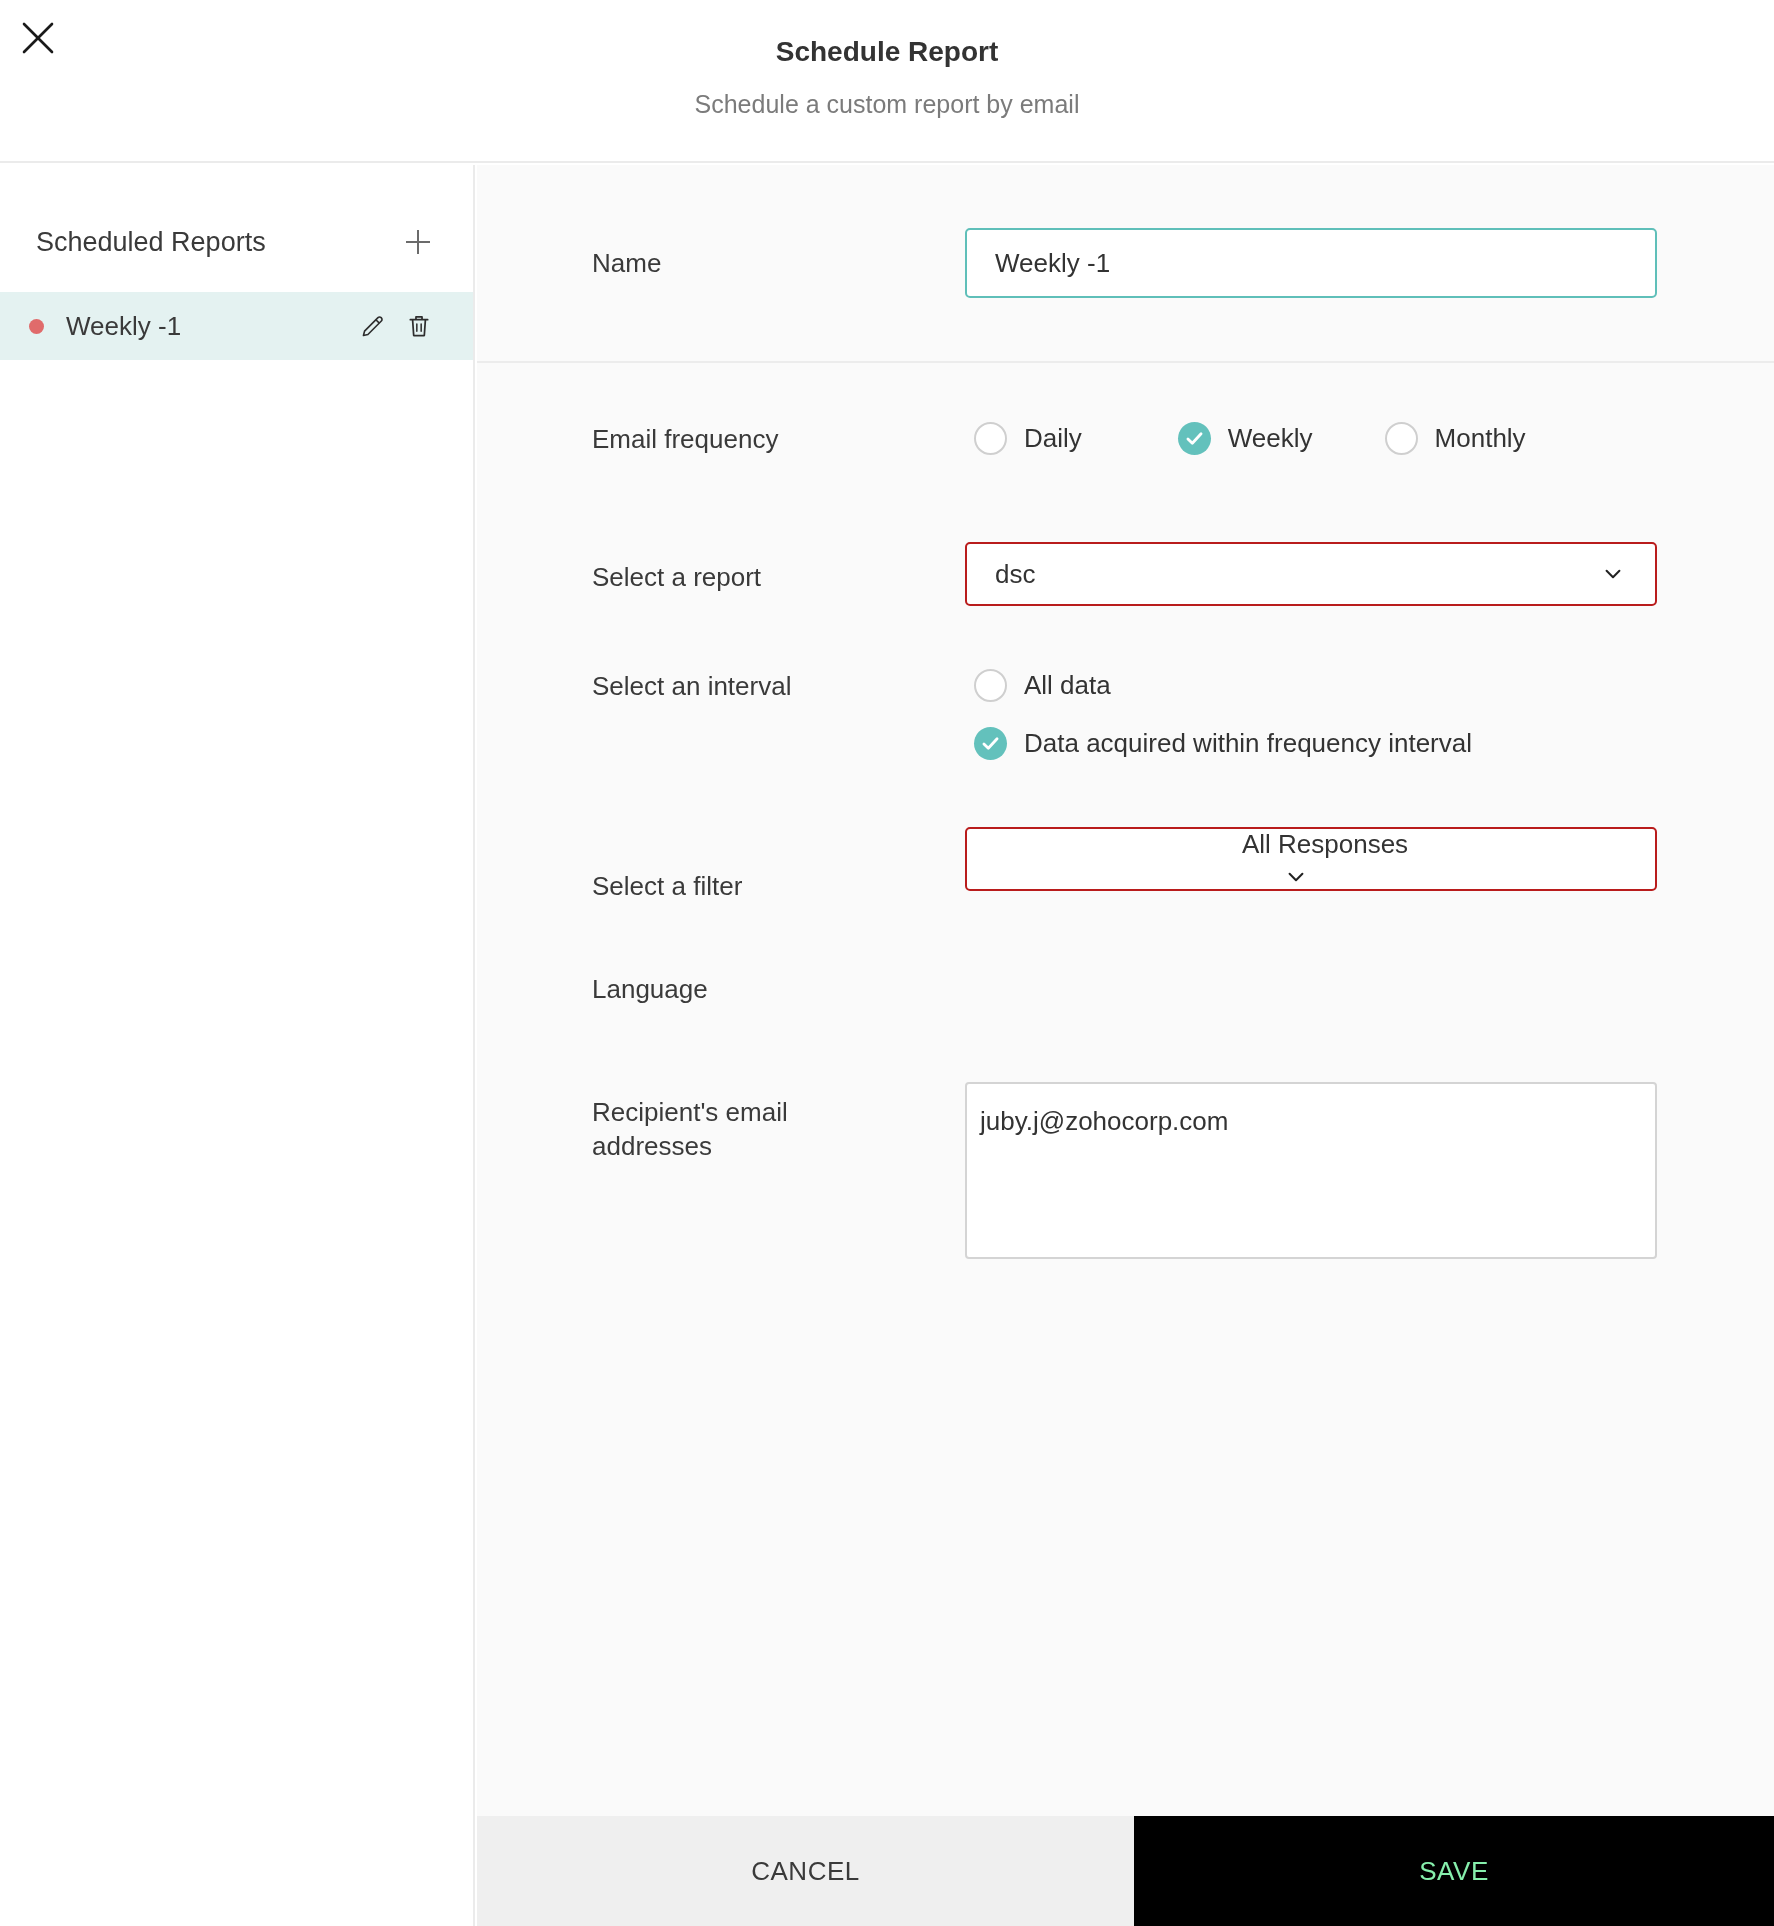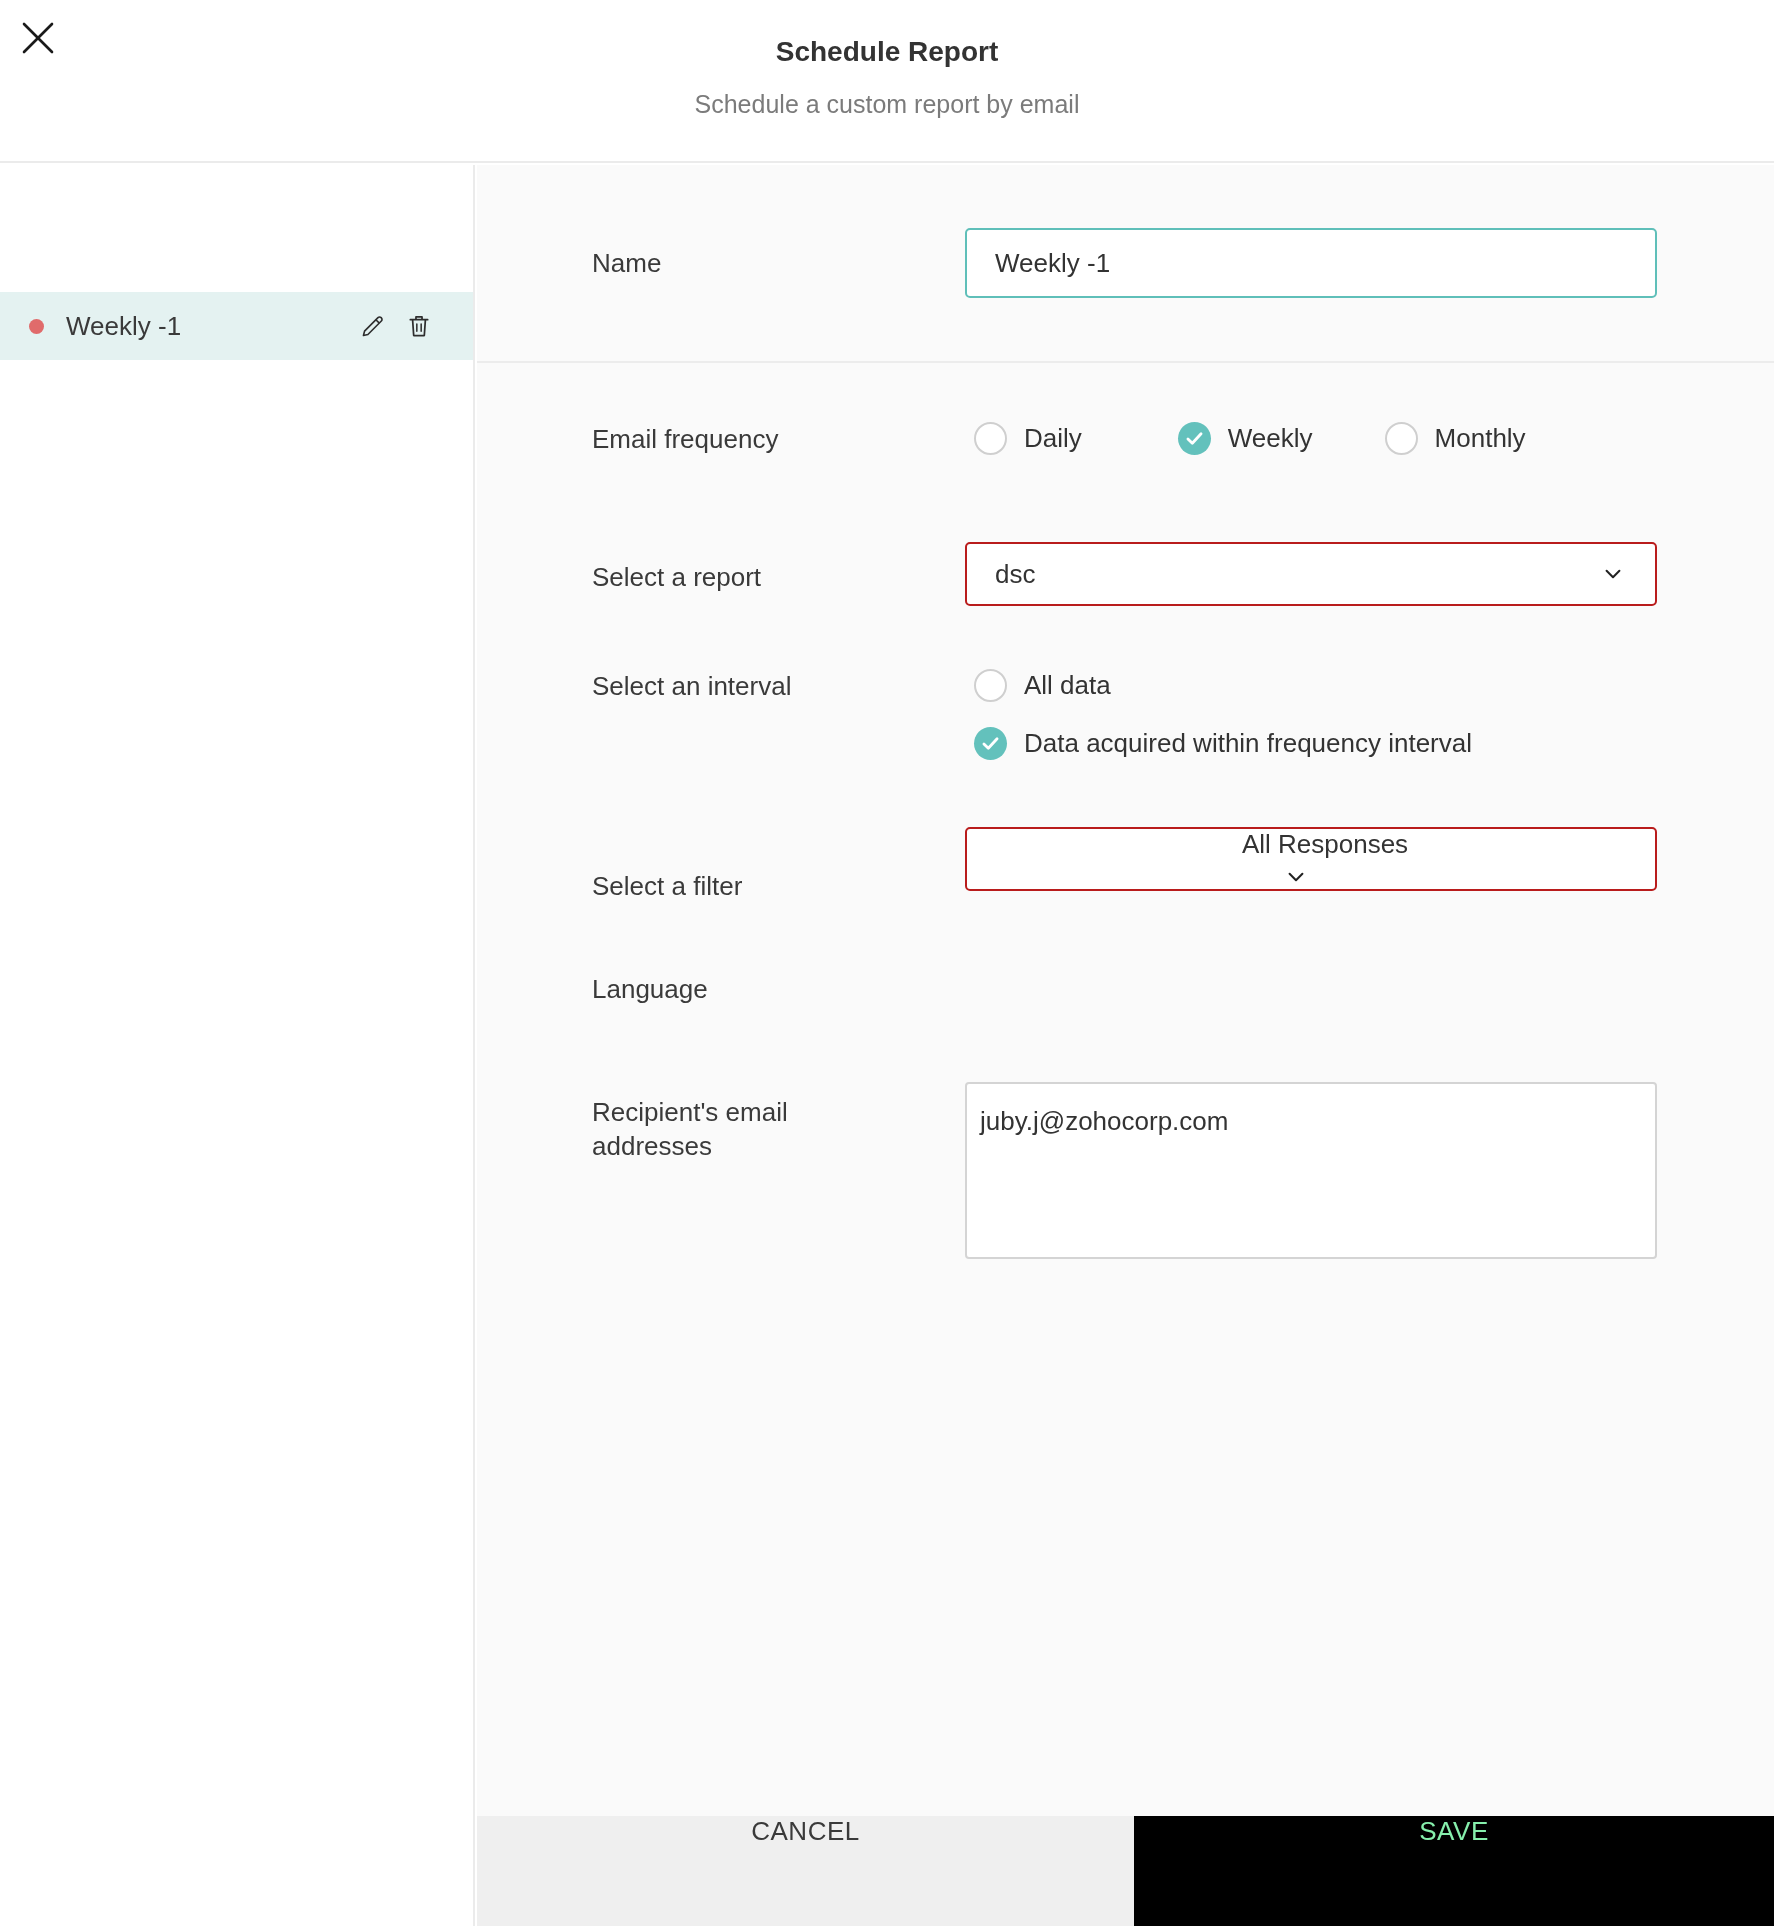--- a/index.html
+++ b/index.html
@@ -211,21 +211,21 @@
     resize: none;
     outline: none;
   }
 
   
   .footer-btn {
     position: absolute;
     top: 1816px;
     height: 110px;
     display: flex;
-    align-items: flex-start;
+    align-items: center;
     justify-content: center;
     font-size: 26px;
     letter-spacing: 0.5px;
     cursor: pointer;
   }
   .cancel-btn {
     left: 477px;
     width: 657px;
     background: #efefef;
     color: #3a3a3a;
@@ -247,20 +247,29 @@
       <svg viewBox="0 0 38 38">
         <line x1="5" y1="5" x2="33" y2="33" stroke="#1a1a1a" stroke-width="2.6" stroke-linecap="round"></line>
         <line x1="33" y1="5" x2="5" y2="33" stroke="#1a1a1a" stroke-width="2.6" stroke-linecap="round"></line>
       </svg>
     </div>
     <div class="header-title">Schedule Report</div>
     <div class="header-subtitle">Schedule a custom report by email</div>
   </div>
 
   <div class="sidebar">
+    <div class="sidebar-header">
+      <div class="sidebar-title">Scheduled Reports</div>
+      <div class="add-btn">
+        <svg viewBox="0 0 30 30">
+          <line x1="15" y1="3" x2="15" y2="27" stroke="#6b6b6b" stroke-width="2"></line>
+          <line x1="3" y1="15" x2="27" y2="15" stroke="#6b6b6b" stroke-width="2"></line>
+        </svg>
+      </div>
+    </div>
     <div class="report-item">
       <div class="report-dot"></div>
       <div class="report-item-label">Weekly -1</div>
       <div class="item-actions">
         <div class="icon-btn">
           <svg viewBox="0 0 24 24" fill="none">
             <path d="M3.2 20.8l1-4.1L16.6 4.3a2.05 2.05 0 0 1 2.9 0l0.2 0.2a2.05 2.05 0 0 1 0 2.9L7.3 19.8l-4.1 1z" stroke="#2e2e2e" stroke-width="1.5" stroke-linejoin="round"></path>
             <path d="M14.7 6.2l3.1 3.1" stroke="#2e2e2e" stroke-width="1.5"></path>
           </svg>
         </div>

